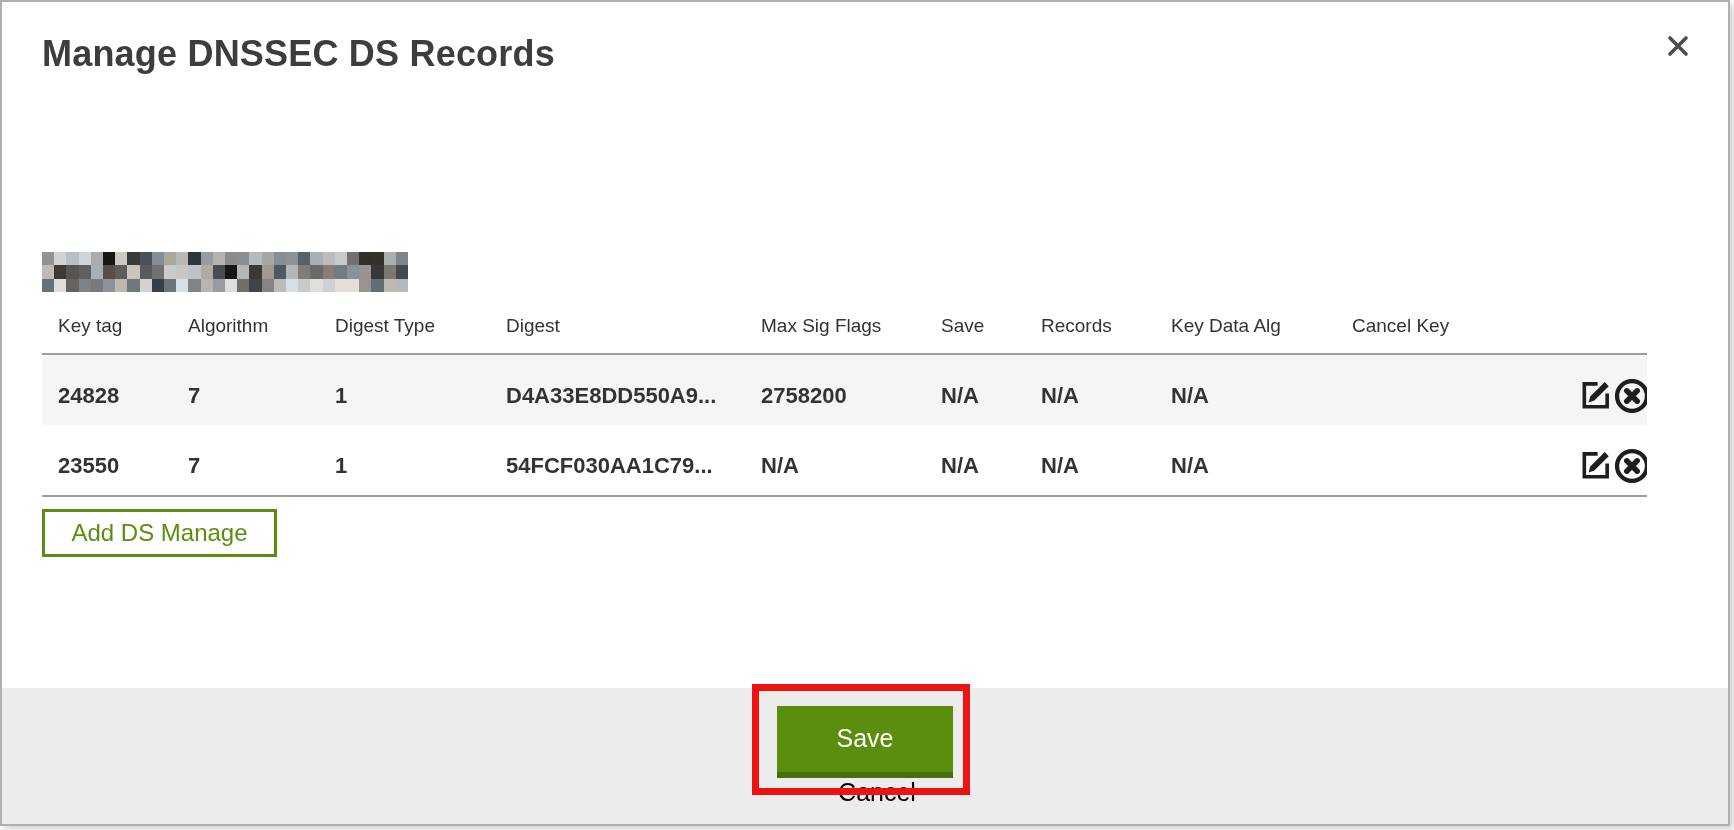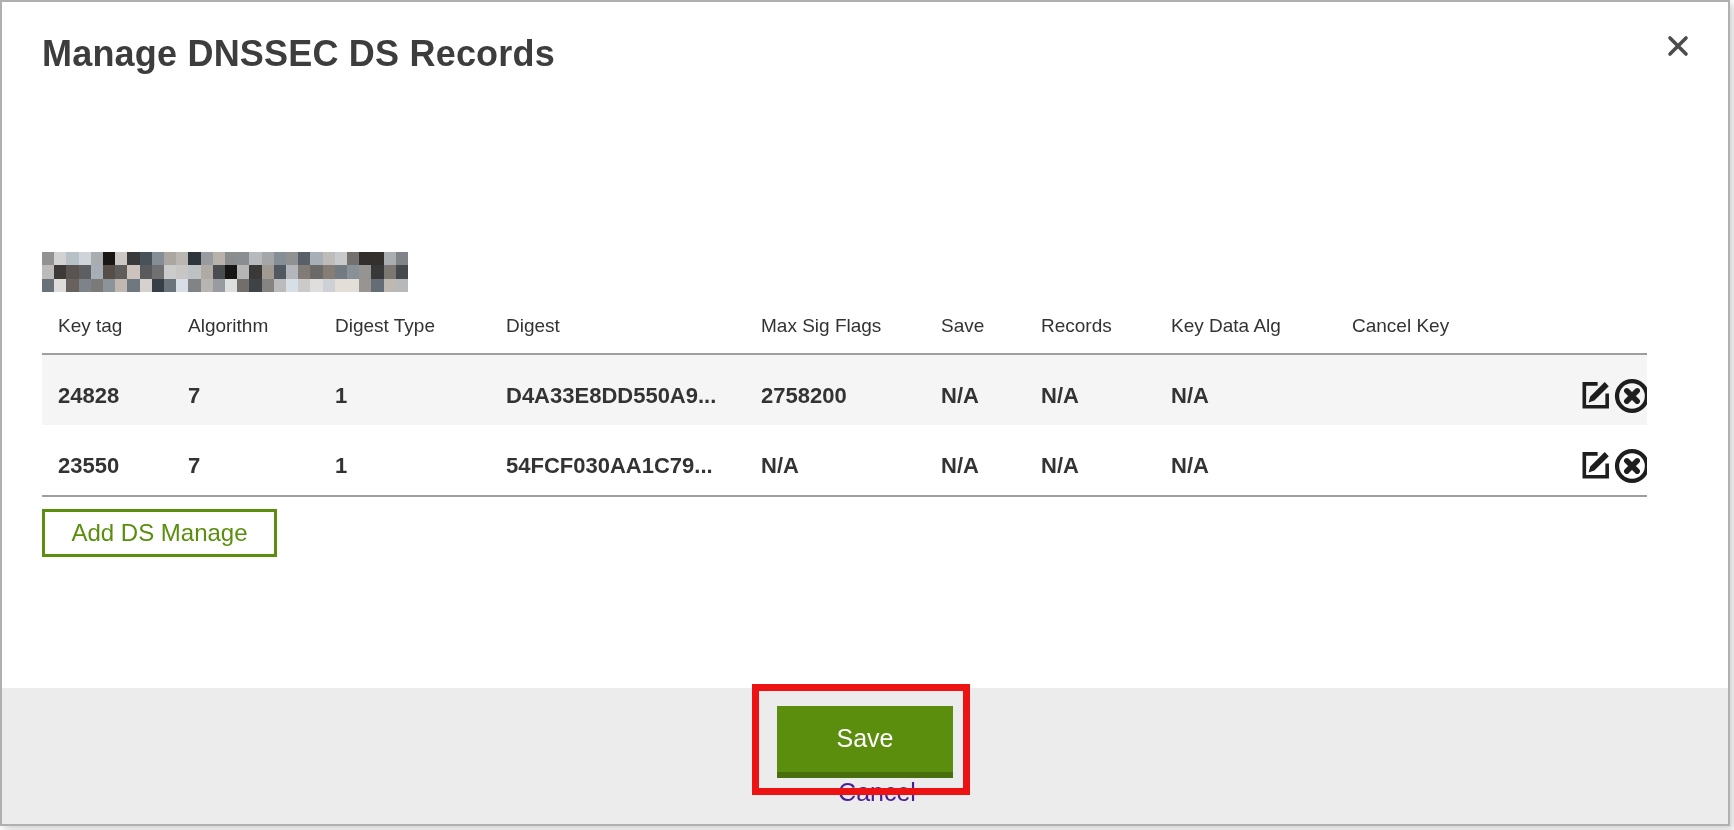--- a/index.html
+++ b/index.html
@@ -106,21 +106,21 @@
   }
   .save-annotation {
     position: absolute;
     left: -25px; top: -22px; right: -17px; bottom: -17px;
     border: 7px solid #ee1313;
     pointer-events: none;
   }
   .cancel-link {
     margin-left: 24px;
     font-size: 25px;
-    color: #4c1d95;
+    color: #000000;
     text-decoration: none;
     cursor: pointer;
   }
 </style>
 </head>
 <body>
 
 <div class="modal">
 
   <button class="close-btn" title="">

